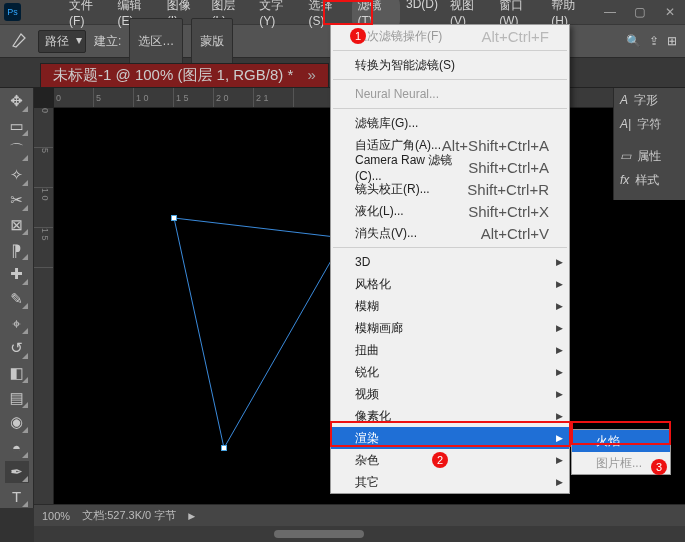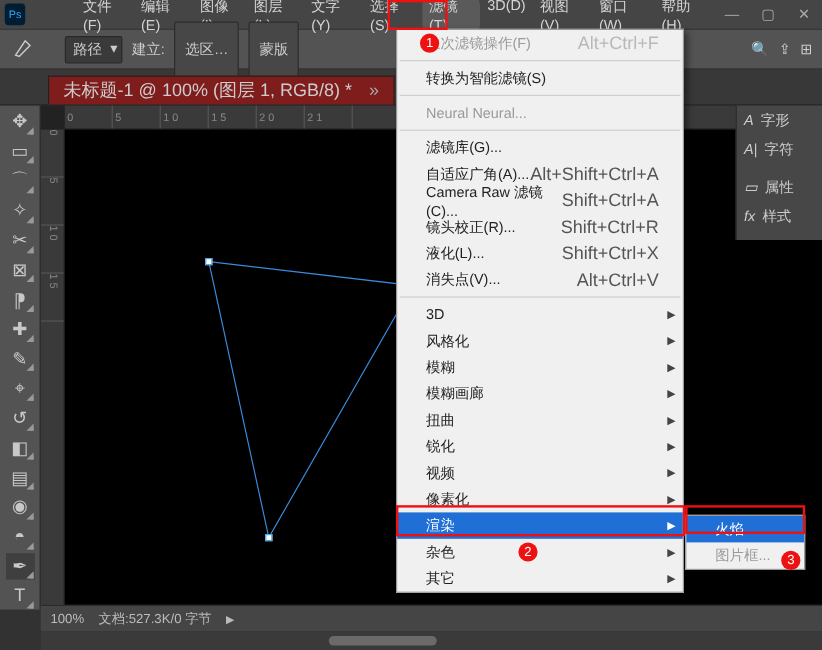--- a/index.html
+++ b/index.html
@@ -5,21 +5,21 @@
   * { margin: 0; padding: 0; box-sizing: border-box; font-family: "Microsoft YaHei", sans-serif; }
   body { background: #323232; color: #ccc; font-size: 12px; overflow: hidden; width: 685px; height: 542px; position: relative; }
   .menubar { background: #454545; height: 24px; display: flex; align-items: center; padding-left: 4px; }
   .ps-icon { width: 18px; height: 18px; background: #001d33; border-radius: 3px; display: flex; align-items: center; justify-content: center; color: #31a8ff; font-size: 9px; font-weight: normal; margin-right: 6px; text-align: center; }
   .menu-item { padding: 4px 6px; cursor: default; color: #d4d4d4; }
   .menu-item.open { background: #5a5a5a; border-radius: 12px; }
   .win-controls { margin-left: auto; display: flex; }
   .win-btn { width: 30px; height: 24px; display: flex; align-items: center; justify-content: center; color: #aaa; }
   .optionbar { background: #535353; height: 34px; display: flex; align-items: center; padding: 0 8px; gap: 8px; border-top: 1px solid #383838; border-bottom: 1px solid #2a2a2a; }
   .opt-tool { width: 22px; height: 22px; display: flex; align-items: center; justify-content: center; }
-  .opt-select { background: #3a3a3a; border: 1px solid #282828; color: #ccc; padding: 2px 16px 2px 6px; border-radius: 2px; position: relative; margin-left: 16px; }
+  .opt-select { background: #3a3a3a; border: 1px solid #282828; color: #ccc; padding: 2px 16px 2px 6px; border-radius: 2px; position: relative; }
   .opt-select::after { content: "▾"; position: absolute; right: 3px; }
   .opt-btn { background: #474747; border: 1px solid #2c2c2c; color: #ccc; padding: 14px 8px; border-radius: 2px; }
   .opt-right { margin-left: auto; display: flex; gap: 8px; align-items: center; }
   .tabbar { background: #383838; height: 30px; display: flex; align-items: flex-end; padding-left: 40px; border-bottom: 1px solid #222; }
   .doc-tab { background: #7f1d1d; padding: 2px 12px; font-size: 15px; color: #ccc; border: 1px solid #222; border-bottom: none; }
   .main { display: flex; height: 420px; }
   .toolbar { width: 34px; background: #535353; display: flex; flex-direction: column; align-items: center; padding-top: 2px; gap: 2px; border-right: 1px solid #2a2a2a; }
   .tool { width: 24px; height: 24px; display: flex; align-items: center; justify-content: center; color: #c8c8c8; font-size: 15px; position: relative; }
   .tool.sel { background: #3f3f3f; }
   .tool-tri::after { content: ""; position: absolute; right: 1px; bottom: 1px; border: 3px solid transparent; border-right-color: #999; border-bottom-color: #999; }

